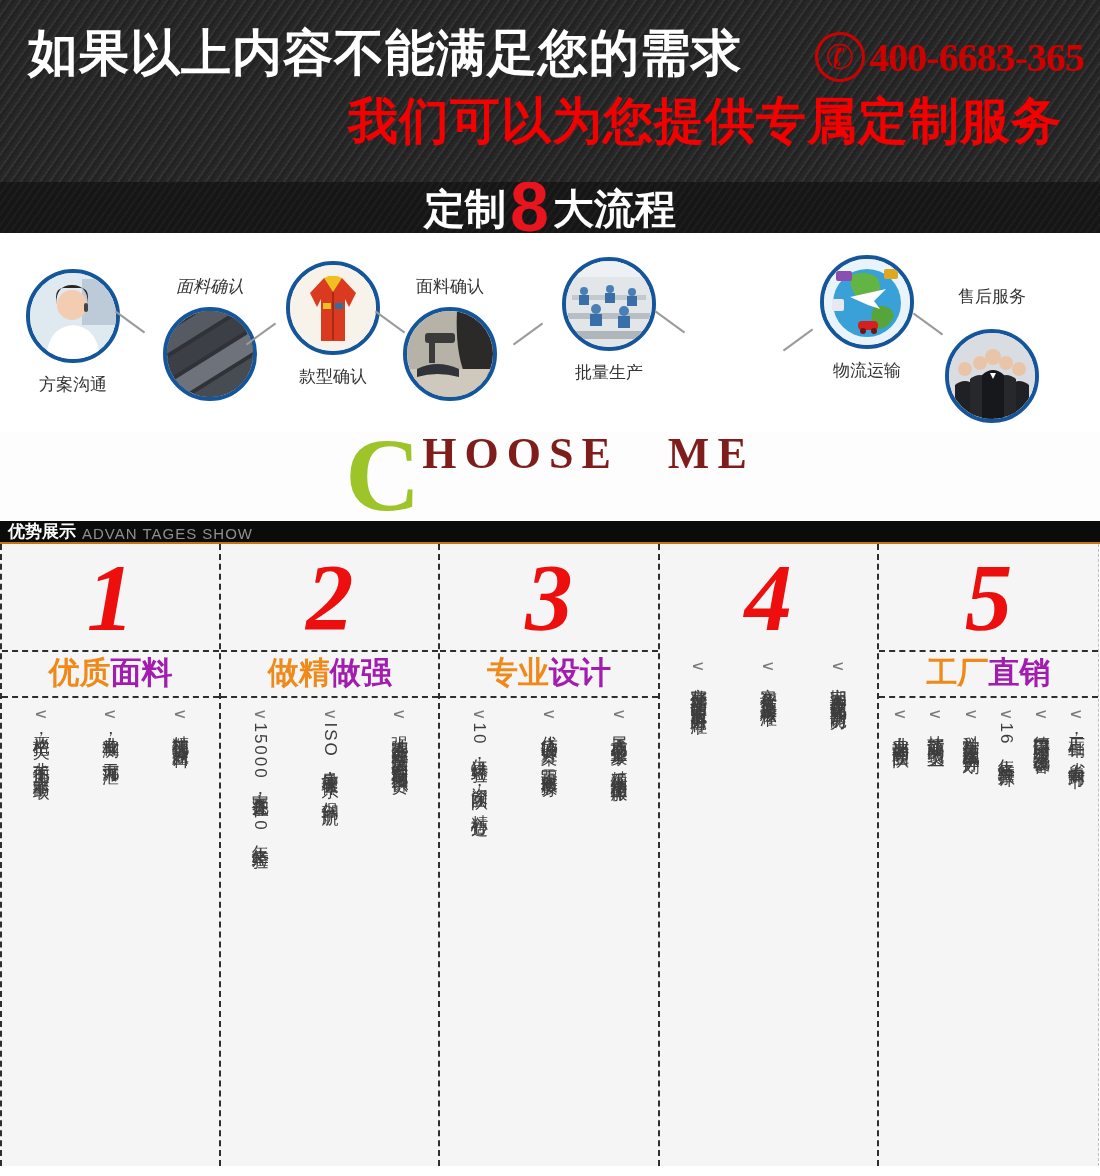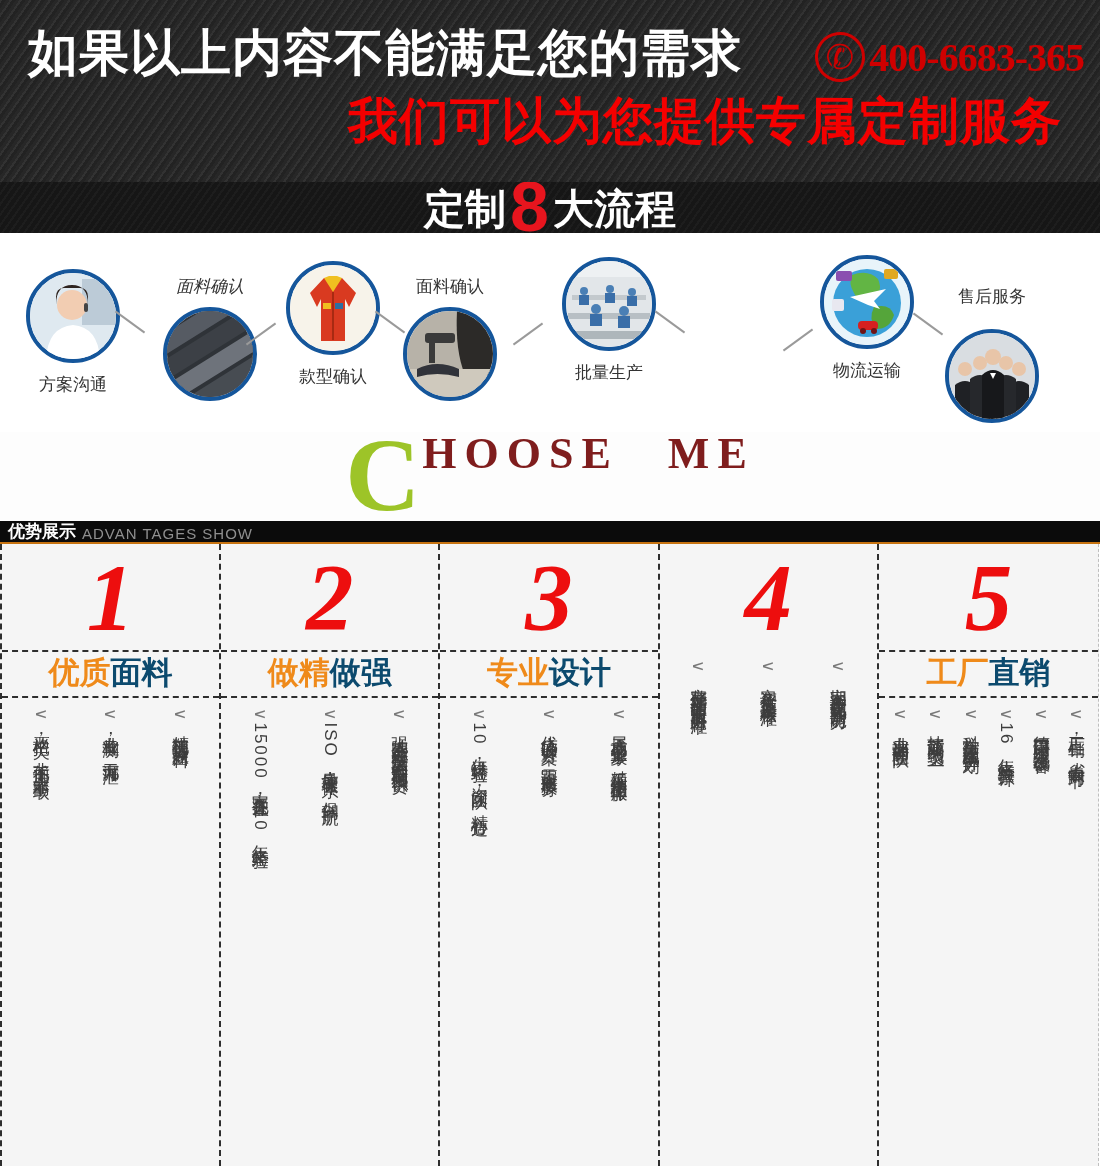--- a/index.html
+++ b/index.html
@@ -63,21 +63,21 @@
     border-left:2px dashed #2e2e2e;border-right:1px dashed #bfbfbf;}
   .col{display:flex;flex-direction:column;min-width:0;}
   .col:not(:last-child){border-right:2px dashed #2e2e2e;}
   .num{height:104px;display:flex;align-items:center;justify-content:center;
     font-family:"Liberation Serif","DejaVu Serif",serif;font-style:italic;font-weight:bold;
     font-size:95px;color:#ed0e0e;line-height:1;padding-top:2px;}
   .rtitle{height:44px;border-top:2px dashed #2e2e2e;border-bottom:2px dashed #2e2e2e;
     display:flex;justify-content:center;font-size:31px;font-weight:bold;
     white-space:nowrap;}
   .rtitle .hl{color:#ef8a1a;}
-  .rtitle .rest{color:#0c4a6e;}
+  .rtitle .rest{color:#a21caf;}
   .points{flex:1;display:flex;flex-direction:row-reverse;justify-content:space-around;
     padding:10px 4px 0;}
   .point{writing-mode:vertical-rl;text-orientation:mixed;font-size:17px;color:#3d3d3d;
     letter-spacing:2px;line-height:1.15;}
   .check{color:#787878;}
 
   .footer-space{width:1100px;height:11px;background:#fff;}
 </style>
 </head>
 <body>

